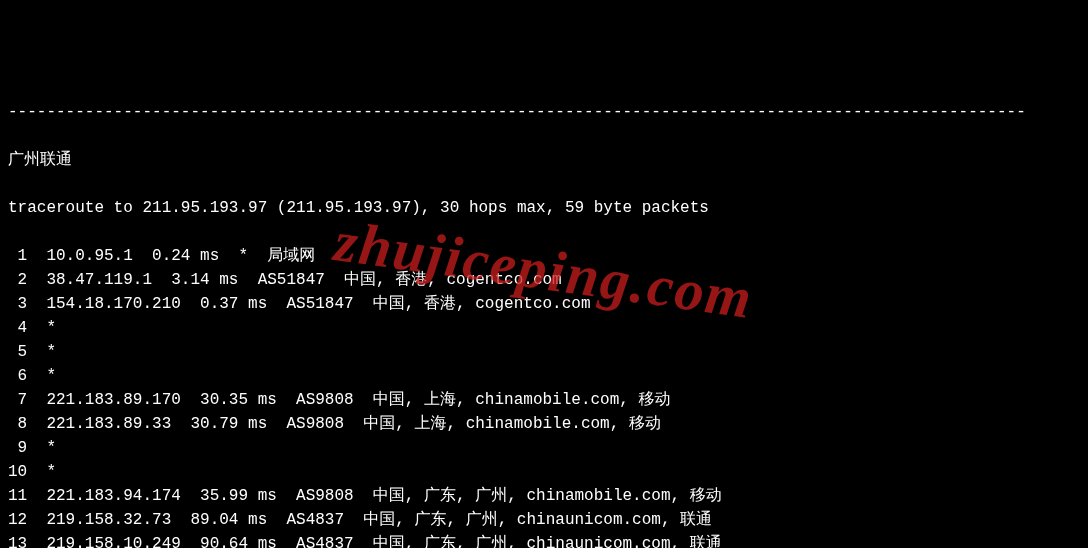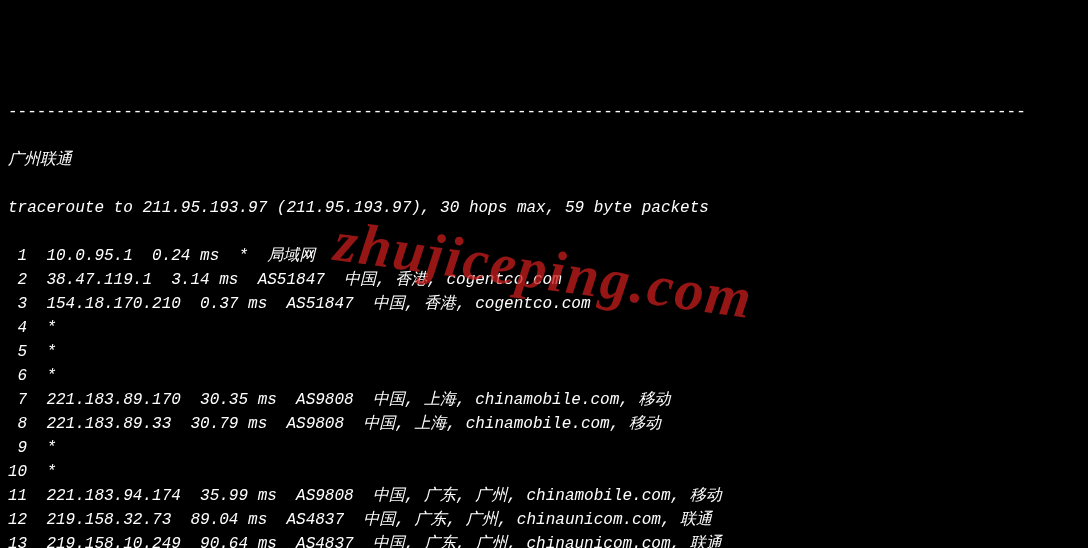--- a/index.html
+++ b/index.html
@@ -20,21 +20,20 @@
       position: relative;
       white-space: pre;
     }
     .divider {
       letter-spacing: 0;
       overflow: hidden;
       white-space: nowrap;
     }
     .line {
       white-space: pre;
-      font-style: italic;
     }
     .hop-num {
       display: inline-block;
       width: 2ch;
       text-align: right;
     }
     .watermark {
       position: absolute;
       top: 50%;
       left: 50%;

